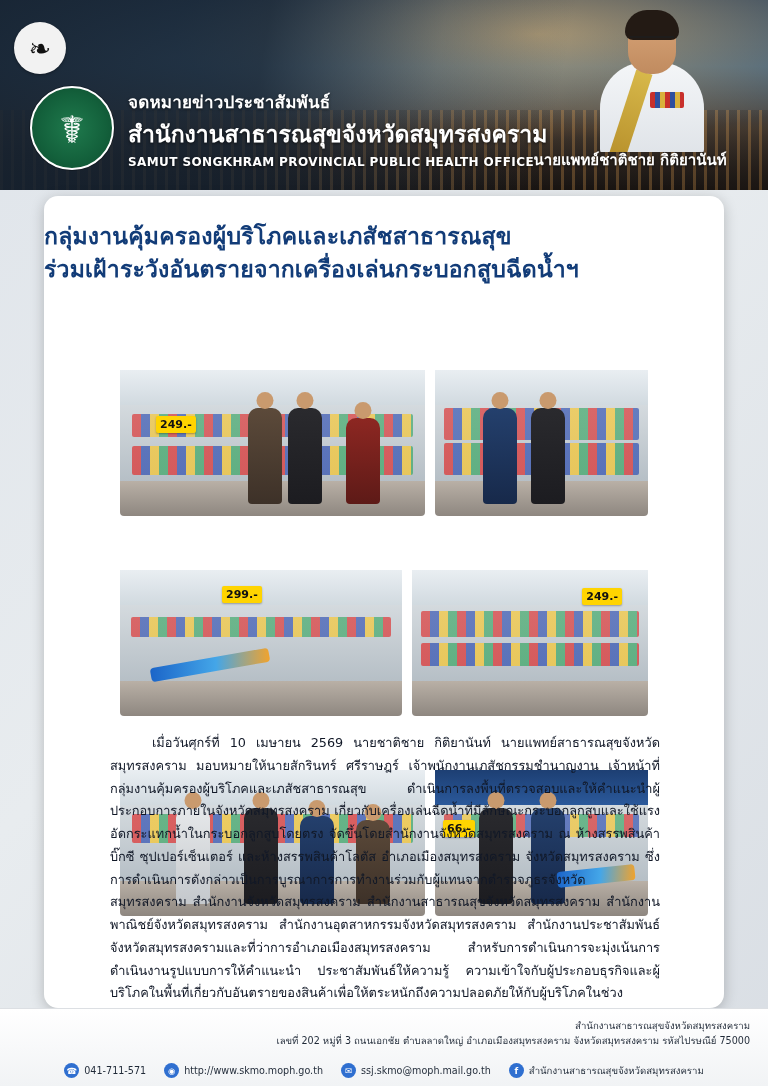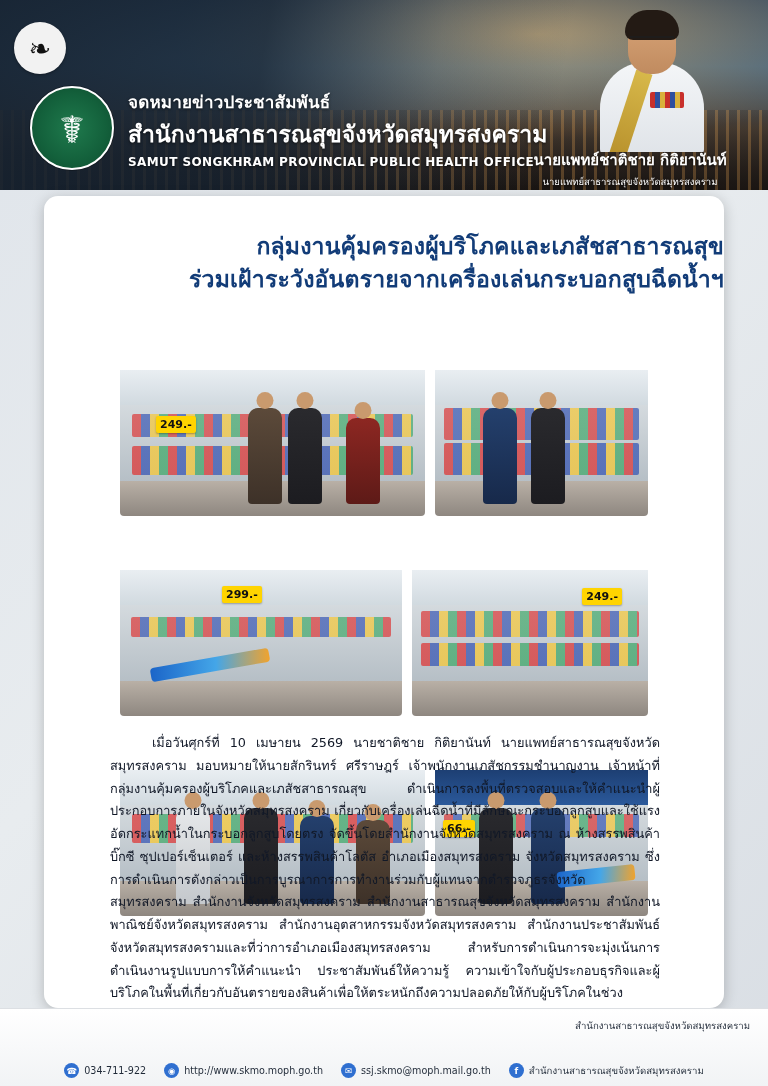--- a/index.html
+++ b/index.html
@@ -108,22 +108,22 @@
 
   
   .card {
     position: absolute; left: 44px; top: 196px; width: 680px; height: 812px;
     background: #ffffff;
     border-radius: 14px;
     box-shadow: 0 3px 14px rgba(0,0,0,.22);
     overflow: hidden;
   }
   .headline {
-    margin-top: 36px; text-align: right; color: #123c78;
-    font-weight: bold; line-height: 1.42; letter-spacing: .2px; font-family: Liberation Mono, monospace;
+    margin-top: 24px; text-align: left; color: #123c78;
+    font-weight: bold; line-height: 1.42; letter-spacing: .2px;
   }
   .headline .l1 { font-size: 23px; }
   .headline .l2 { font-size: 23px; }
 
   .photos {
     position: absolute; left: 76px; top: 130px; width: 528px;
   }
   .prow { display: flex; gap: 10px; margin-bottom: 10px; }
   .ph { height: 190px; border-radius: 4px; overflow: hidden; position: relative; }
   .ph.w1 { width: 305px; }
@@ -244,21 +244,20 @@
       <div class="suit"></div>
       <div class="sash"></div>
       <div class="medals"></div>
       <div class="head"></div>
       <div class="hair"></div>
       <div class="glasses"></div>
     </div>
 
     <div class="name-block">
       <div class="name-main">นายแพทย์ชาติชาย กิติยานันท์</div>
-      <div class="name-sub">นายแพทย์สาธารณสุขจังหวัดสมุทรสงคราม</div>
     </div>
   </div>
 
   <div class="card">
 
     <div class="headline">
       <div class="l1">กลุ่มงานคุ้มครองผู้บริโภคและเภสัชสาธารณสุข</div>
       <div class="l2">ร่วมเฝ้าระวังอันตรายจากเครื่องเล่นกระบอกสูบฉีดน้ำฯ</div>
     </div>
 
@@ -350,25 +349,26 @@
     </div>
 
     <div class="body-text">
       <p>เมื่อวันศุกร์ที่ 10 เมษายน 2569 นายชาติชาย กิติยานันท์ นายแพทย์สาธารณสุขจังหวัดสมุทรสงคราม มอบหมายให้นายสักรินทร์ ศรีราษฎร์ เจ้าพนักงานเภสัชกรรมชำนาญงาน เจ้าหน้าที่กลุ่มงานคุ้มครองผู้บริโภคและเภสัชสาธารณสุข ดำเนินการลงพื้นที่ตรวจสอบและให้คำแนะนำผู้ประกอบการภายในจังหวัดสมุทรสงคราม เกี่ยวกับเครื่องเล่นฉีดน้ำที่มีลักษณะกระบอกลูกสูบและใช้แรงอัดกระแทกน้ำในกระบอกลูกสูบโดยตรง จัดขึ้นโดยสำนักงานจังหวัดสมุทรสงคราม ณ ห้างสรรพสินค้าบิ๊กซี ซุปเปอร์เซ็นเตอร์ และห้างสรรพสินค้าโลตัส อำเภอเมืองสมุทรสงคราม จังหวัดสมุทรสงคราม ซึ่งการดำเนินการดังกล่าวเป็นการบูรณาการการทำงานร่วมกับผู้แทนจากตำรวจภูธรจังหวัดสมุทรสงคราม สำนักงานจังหวัดสมุทรสงคราม สำนักงานสาธารณสุขจังหวัดสมุทรสงคราม สำนักงานพาณิชย์จังหวัดสมุทรสงคราม สำนักงานอุตสาหกรรมจังหวัดสมุทรสงคราม สำนักงานประชาสัมพันธ์จังหวัดสมุทรสงครามและที่ว่าการอำเภอเมืองสมุทรสงคราม สำหรับการดำเนินการจะมุ่งเน้นการดำเนินงานรูปแบบการให้คำแนะนำ ประชาสัมพันธ์ให้ความรู้ ความเข้าใจกับผู้ประกอบธุรกิจและผู้บริโภคในพื้นที่เกี่ยวกับอันตรายของสินค้าเพื่อให้ตระหนักถึงความปลอดภัยให้กับผู้บริโภคในช่วงเทศกาลสงกรานต์</p>
     </div>
   </div>
 
   <div class="footer">
     <div class="footer-top">
       <div>สำนักงานสาธารณสุขจังหวัดสมุทรสงคราม</div>
+      <div>เลขที่ 202 หมู่ที่ 3 ถนนเอกชัย ตำบลลาดใหญ่ อำเภอเมืองสมุทรสงคราม จังหวัดสมุทรสงคราม รหัสไปรษณีย์ 75000</div>
     </div>
     <div class="footer-row">
       <div class="fitem">
         <span class="cicon c-phone">☎</span>
-        <span>034-711-922</span>
+        <span>041-711-571</span>
       </div>
       <div class="fitem">
         <span class="cicon c-globe">◉</span>
         <span>http://www.skmo.moph.go.th</span>
       </div>
       <div class="fitem">
         <span class="cicon c-mail">✉</span>
         <span>ssj.skmo@moph.mail.go.th</span>
       </div>
       <div class="fitem">

